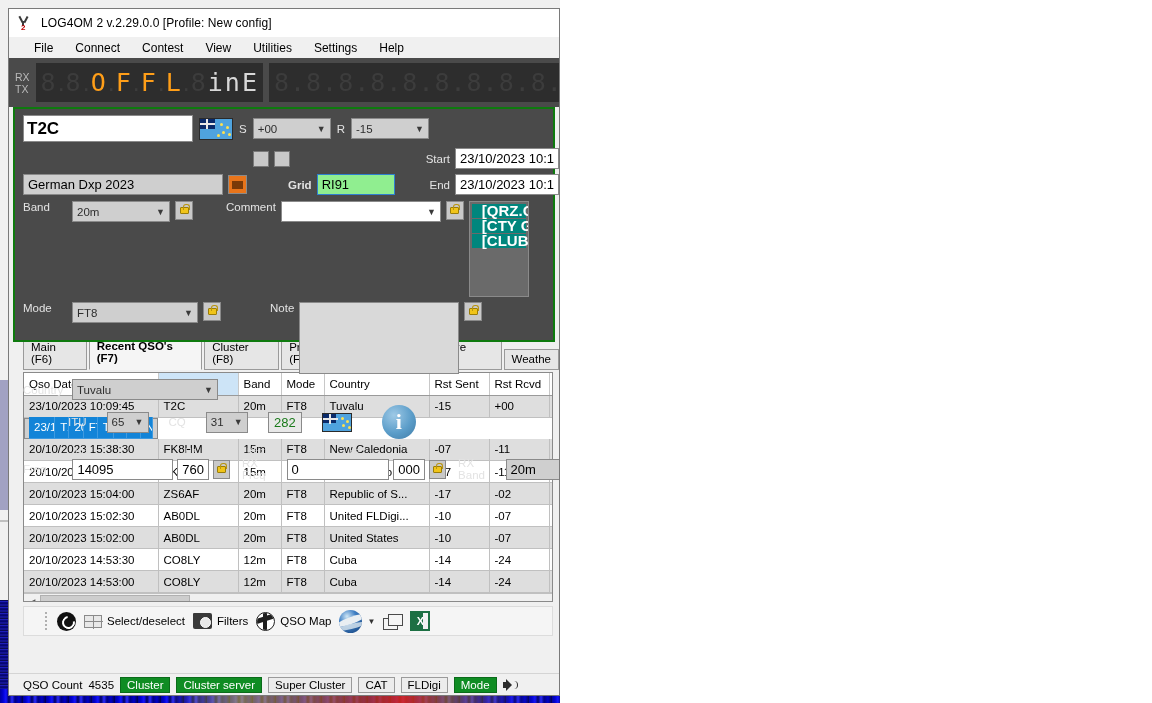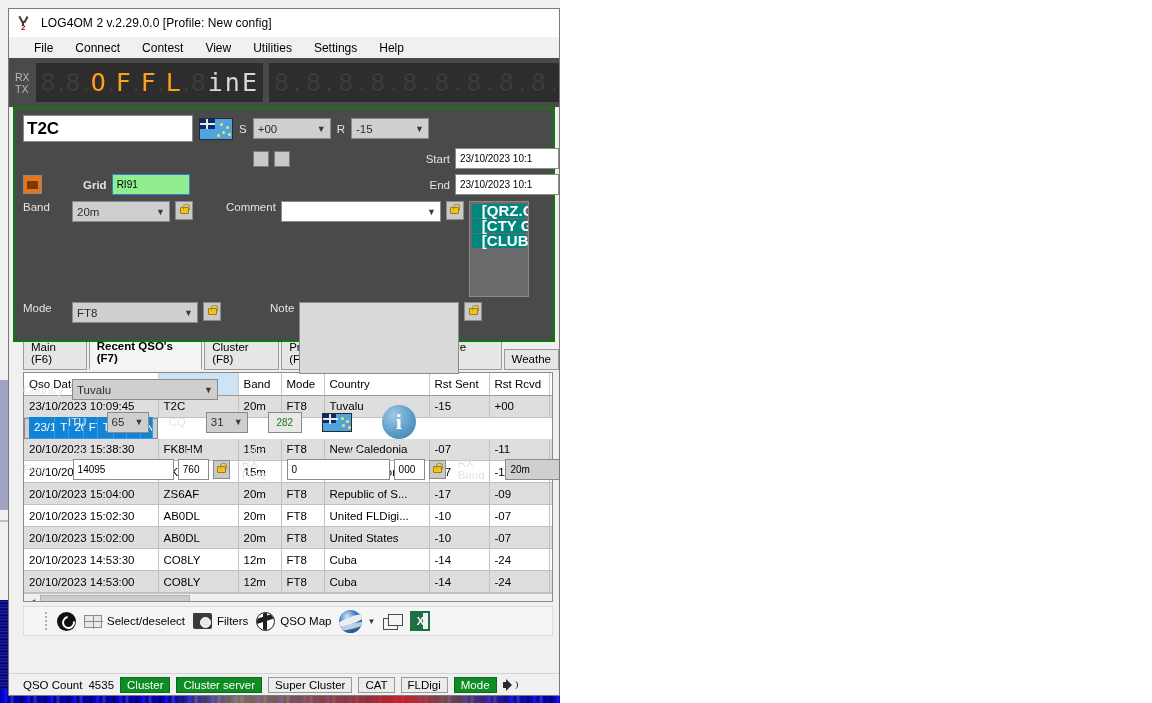--- a/index.html
+++ b/index.html
@@ -73,21 +73,21 @@
     margin: 0 4px; height: 235px; background: #4a4a4a;
     border: 2px solid #0e7a0e; position: relative; padding: 6px 8px;
     color: #e8e8e8; font-size: 11.5px;
   }
   .row { display: flex; align-items: center; }
   .lbl { color: #e3e3e3; font-size: 11.5px; }
   input.txt, .fakeinput {
     background: #ffffff; border: 1px solid #8a8a8a; height: 21px; font-size: 11.5px;
     font-family: "Liberation Sans", sans-serif; color: #000; padding: 0 3px;
   }
-  .grayinput { background: #cfcfcf; border: 1px solid #8a8a8a; height: 21px; font-size: 10px; color: #000;
+  .grayinput { background: #cfcfcf; border: 1px solid #8a8a8a; height: 21px; font-size: 13px; color: #000;
                display: flex; align-items: center; padding: 0 4px; }
   .sel { background: #cfcfcf; border: 1px solid #8a8a8a; height: 21px; font-size: 11.5px; color: #000;
          display: flex; align-items: center; justify-content: space-between; padding: 0 4px; }
   .sel .cv { color: #2e2e2e; }
   .caret { font-size: 9px; color: #3a3a3a; }
   .lock { width: 18px; height: 19px; background: #c9c9c9; border: 1px solid #8a8a8a;
           display: flex; align-items: center; justify-content: center; }
   .lock i { display:block; width: 9px; height: 7px; background: #f0c419; border: 1px solid #9a7d0a; border-radius: 1px; position: relative; }
   .lock i::before { content:''; position:absolute; left:2px; top:-4px; width:5px; height:5px; border:1.3px solid #b9950f; border-bottom:none; border-radius: 3px 3px 0 0; }
 
@@ -263,20 +263,21 @@
       <div class="row" style="margin-top:6px; gap:5px;">
         <div style="width:225px;"></div>
         <div class="btn-sq"></div>
         <div class="btn-sq"></div>
         <div style="flex:1;"></div>
         <span class="lbl">Start</span>
         <div class="grayinput" style="background:#fff; width:104px; margin-right:-14px;">23/10/2023 10:1</div>
       </div>
 
       <div class="row" style="margin-top:5px; gap:5px;">
+        <div class="grayinput" style="width:200px;">German Dxp 2023</div>
         <div class="orangebtn">
             <s></s>
           </div>
         <span class="lbl" style="margin-left:36px;font-weight:bold;">Grid</span>
         <div class="grayinput" style="background:#90ee90; border:1px solid #2f7fd0; width:78px;">RI91</div>
         <div style="flex:1;"></div>
         <span class="lbl">End</span>
         <div class="grayinput" style="background:#fff; width:104px; margin-right:-14px;">23/10/2023 10:1</div>
       </div>
 
@@ -449,21 +450,21 @@
               <td>-11</td>
               <td>N</td>
             </tr>
             <tr class="alt">
               <td>20/10/2023 15:04:00</td>
               <td>ZS6AF</td>
               <td>20m</td>
               <td>FT8</td>
               <td>Republic of S...</td>
               <td>-17</td>
-              <td>-09</td>
+              <td>-02</td>
               <td>N</td>
             </tr>
             <tr>
               <td>20/10/2023 15:02:30</td>
               <td>AB0DL</td>
               <td>20m</td>
               <td>FT8</td>
               <td>United FLDigi...</td>
               <td>-10</td>
               <td>-07</td>

